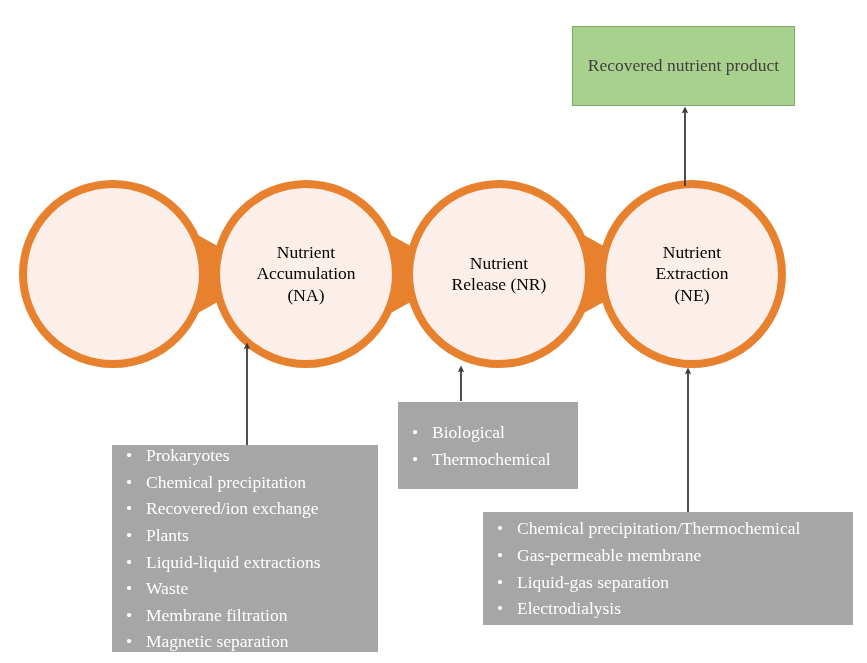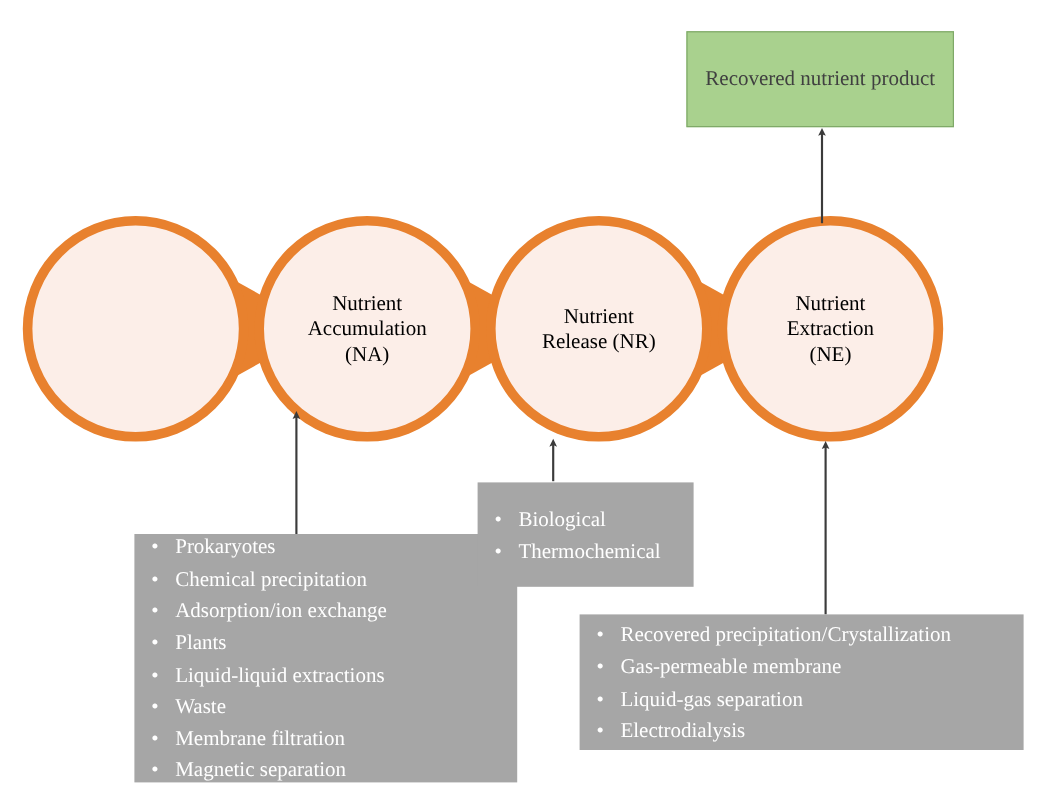--- a/index.html
+++ b/index.html
@@ -120,42 +120,42 @@
   <div class="circle-label" style="left:427px; top:253px; width:144px;">Nutrient
 Release (NR)</div>
   <div class="circle-label" style="left:622px; top:242px; width:140px;">Nutrient
 Extraction
 (NE)</div>
 
   <div class="product-box" style="left:572px; top:26px; width:223px; height:80px;">
     <div class="product-box-label">Recovered nutrient product</div>
   </div>
 
-  <div class="list-box" style="left:112px; top:445px; width:319px; height:207px;">
+  <div class="list-box" style="left:112px; top:445px; width:266px; height:207px;">
     <ul>
         <li>Prokaryotes</li>
         <li>Chemical precipitation</li>
-        <li>Adsorption/ion exchange</li>
+        <li>Recovered/ion exchange</li>
         <li>Plants</li>
         <li>Liquid-liquid extractions</li>
         <li>Waste</li>
         <li>Membrane filtration</li>
         <li>Magnetic separation</li>
       </ul>
   </div>
 
   <div class="list-box" style="left:398px; top:402px; width:180px; height:87px;">
     <ul>
         <li>Biological</li>
         <li>Thermochemical</li>
       </ul>
   </div>
 
   <div class="list-box" style="left:483px; top:512px; width:370px; height:113px;">
     <ul>
-        <li>Recovered precipitation/Crystallization</li>
+        <li>Chemical precipitation/Thermochemical</li>
         <li>Gas-permeable membrane</li>
         <li>Liquid-gas separation</li>
         <li>Electrodialysis</li>
       </ul>
   </div>
 
 </div>
 
 </body></html>

